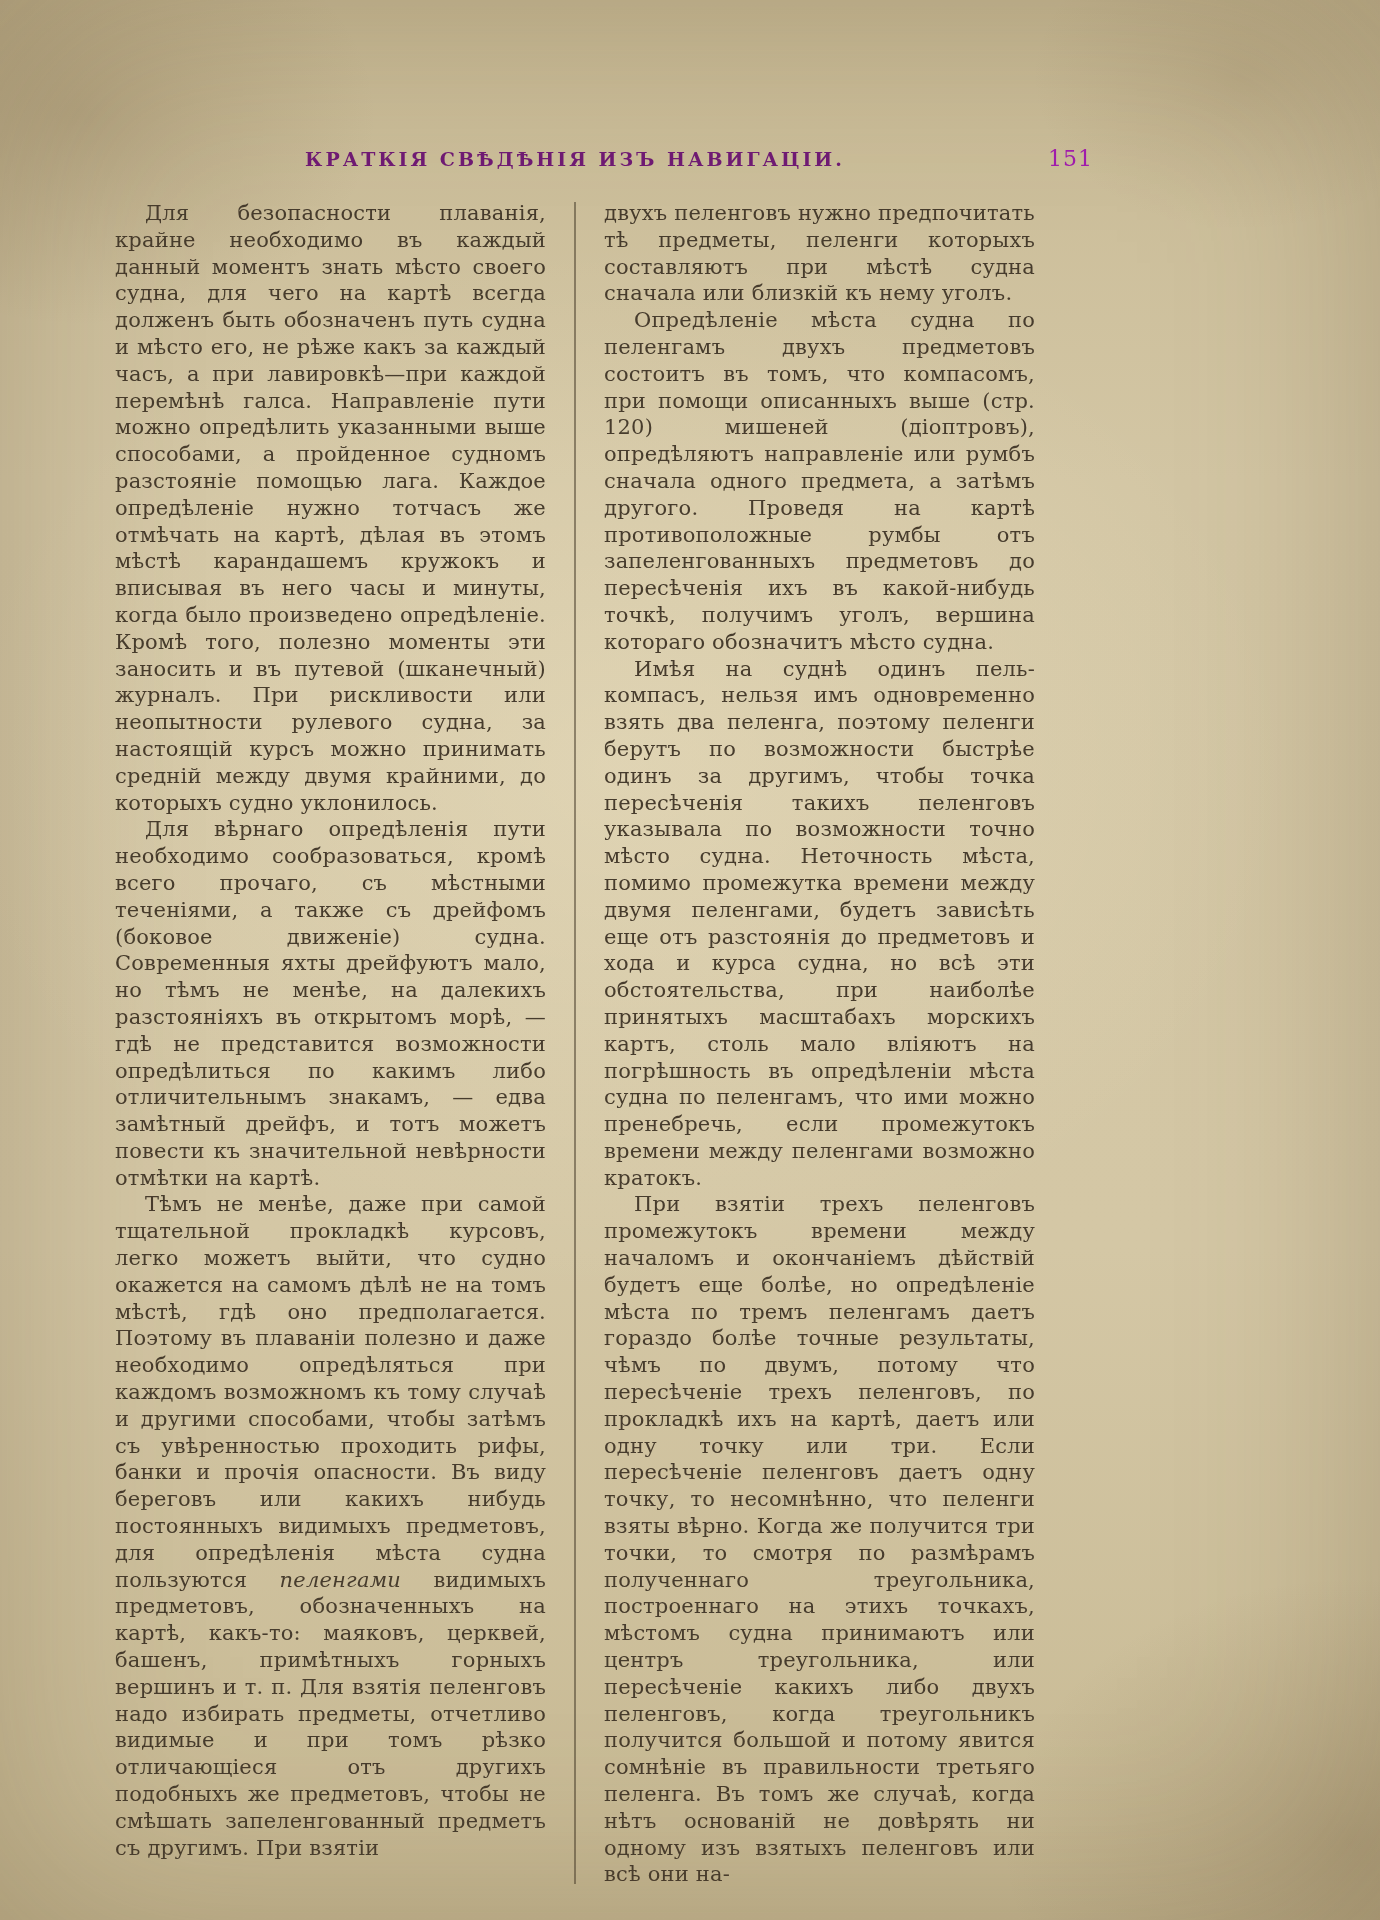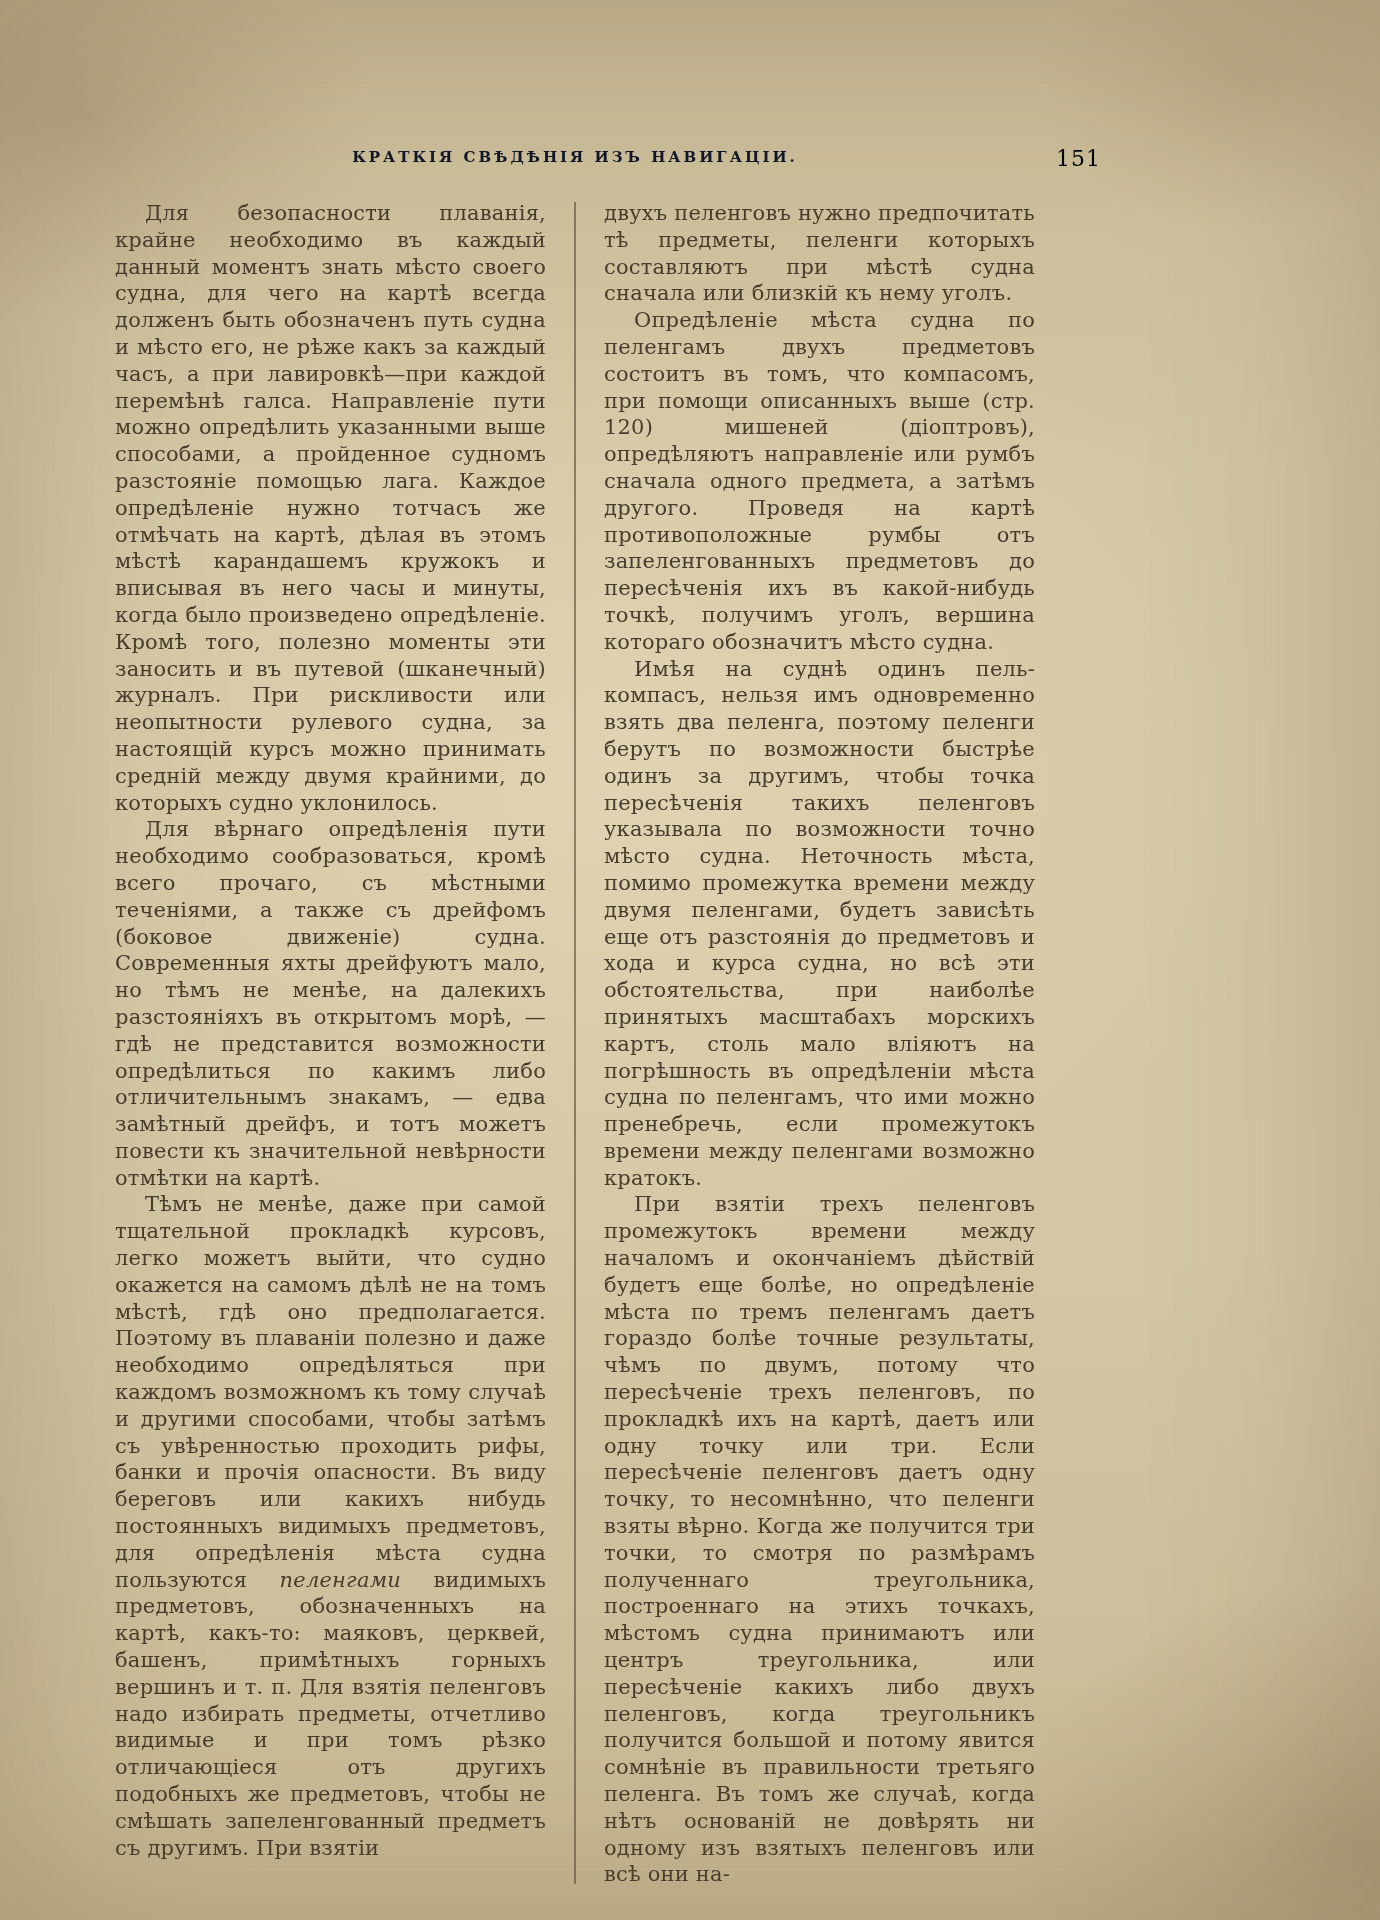--- a/index.html
+++ b/index.html
@@ -32,32 +32,32 @@
   .header {
     position: relative;
     height: 34px;
     margin-bottom: 18px;
   }
   .header-title {
     position: absolute;
     left: 460px;
     transform: translateX(-50%);
     white-space: nowrap;
-    font-size: 15px;
+    font-size: 19px;
     font-weight: bold;
     letter-spacing: 3px;
-    color: #0f172a;
+    color: #701a75;
   }
   .page-number {
     position: absolute;
-    right: 4px;
+    right: 12px;
     top: -2px;
     font-size: 22px;
     letter-spacing: 1px;
-    color: #000000;
+    color: #a21caf;
   }
   .columns {
     position: relative;
     width: 920px;
     display: flex;
   }
   .column {
     width: 445px;
     font-size: 21px;
     line-height: 26.8px;

